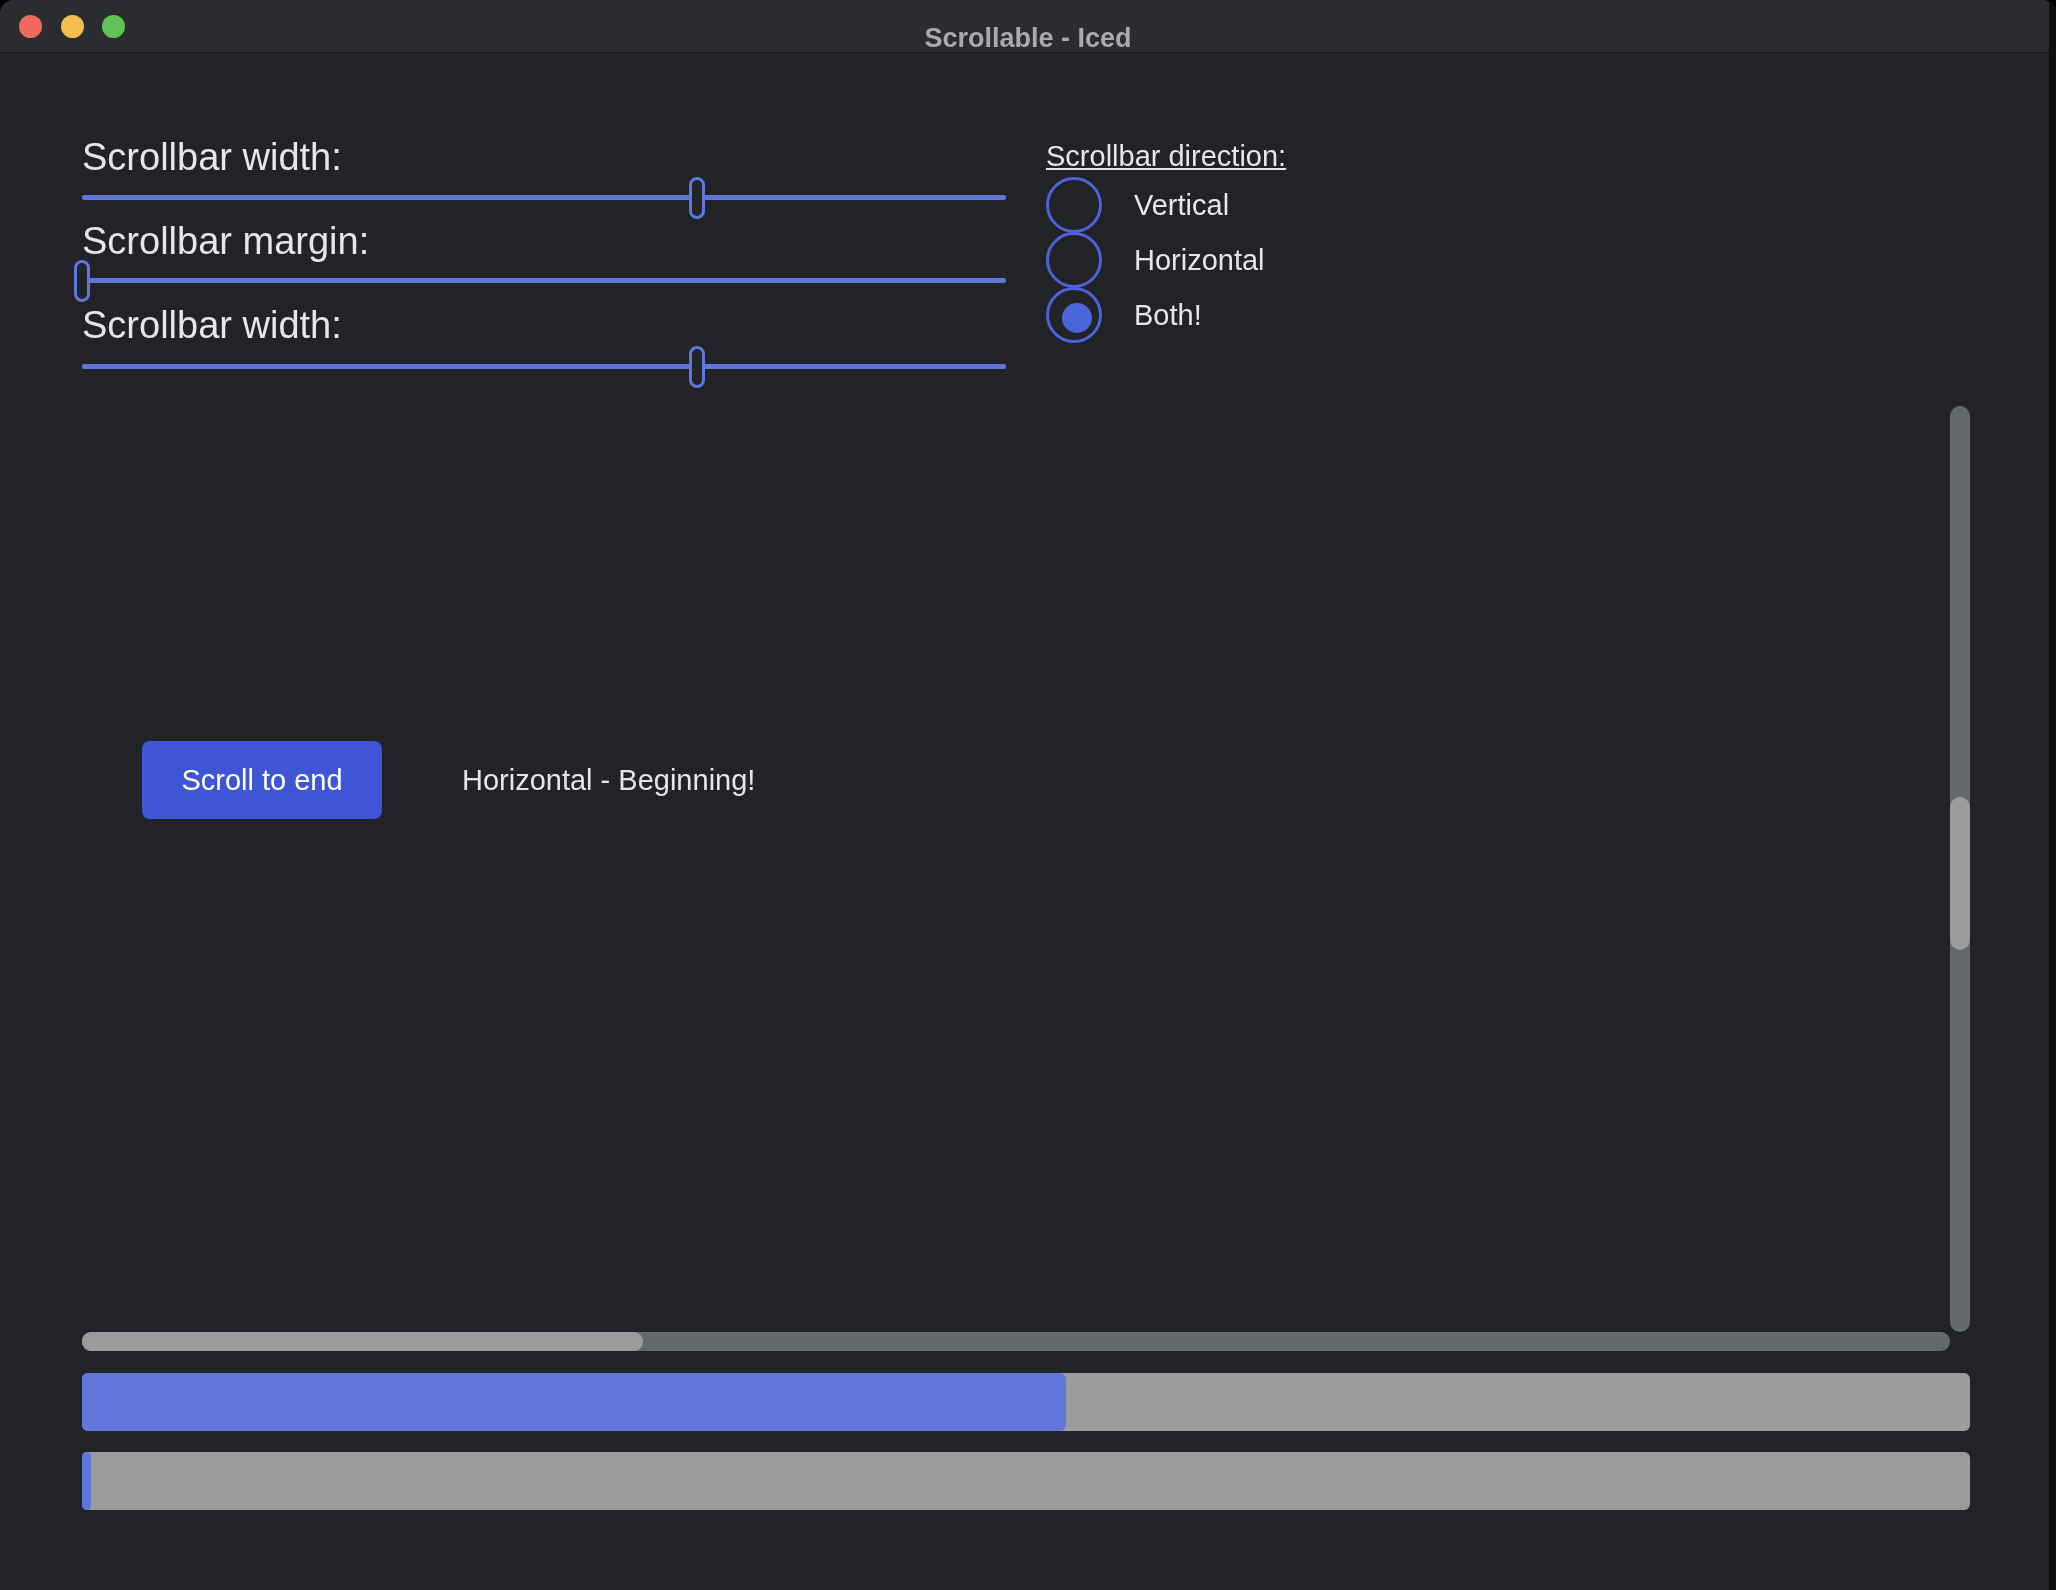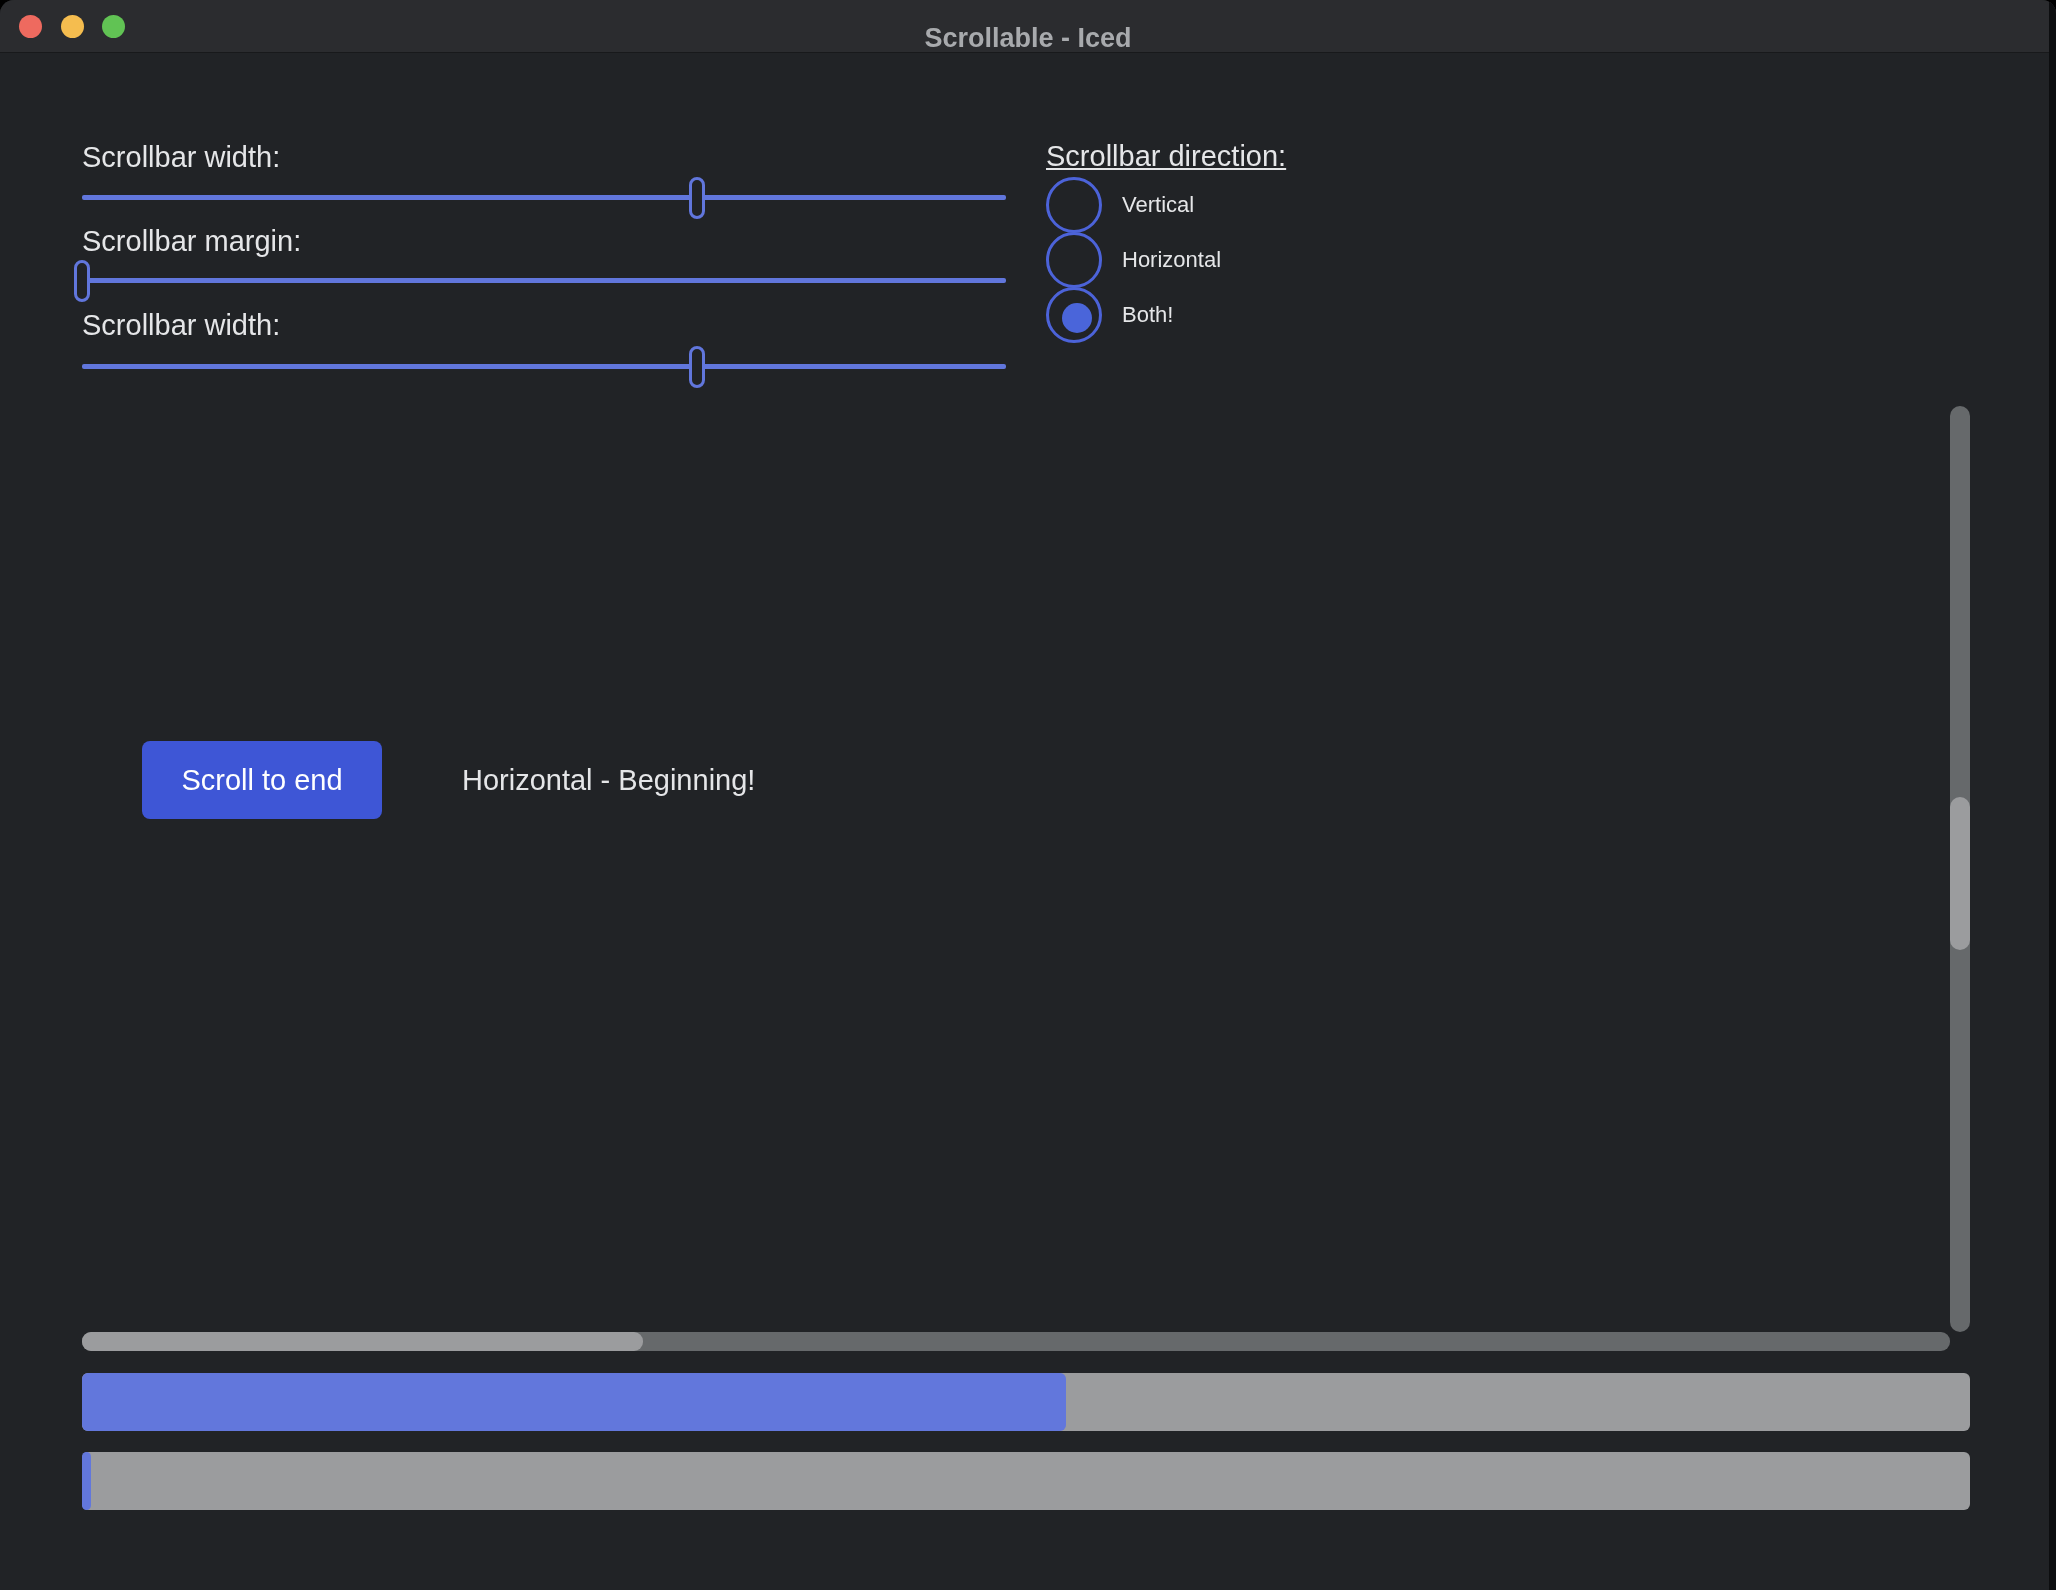--- a/index.html
+++ b/index.html
@@ -20,21 +20,21 @@
     line-height:52px;text-align:center;
     font-size:27px;font-weight:bold;color:var(--c-title_text,#a8aaad);
   }
   .tl{position:absolute;top:15px;width:23px;height:23px;border-radius:50%;}
   .tl.red{left:19px;background:var(--c-traffic_red,#ee6a5f);}
   .tl.yellow{left:61px;background:var(--c-traffic_yellow,#f5bd4f);}
   .tl.green{left:102px;background:var(--c-traffic_green,#61c354);}
 
   
   .fieldlabel{
-    position:absolute;left:82px;font-size:29px;line-height:34px;
+    position:absolute;left:82px;font-size:38px;line-height:34px;
     color:var(--c-text,#e5e6e8);
   }
   .slider{
     position:absolute;left:82px;width:924px;height:42px;
   }
   .slider .rail{
     position:absolute;left:0;right:0;top:50%;margin-top:-3px;height:5px;
     background:var(--c-accent_rail,#6176dc);border-radius:2px;
   }
   .slider .handle{
@@ -53,22 +53,22 @@
   .radio-row .circle{
     position:absolute;left:0;top:0;width:56px;height:56px;box-sizing:border-box;
     border:3px solid var(--c-accent_radio,#4c63d9);border-radius:50%;
   }
   .radio-row .dot{
     position:absolute;left:13px;top:13px;width:30px;height:30px;border-radius:50%;
     background:var(--c-accent_dot,#4a65da);
     opacity:var(--sel,0);
   }
   .radio-row .rlabel{
-    position:absolute;left:76px;top:0;height:56px;line-height:56px;
-    font-size:22px;color:var(--c-text,#e5e6e8);white-space:nowrap;
+    position:absolute;left:88px;top:0;height:56px;line-height:56px;
+    font-size:29px;color:var(--c-text,#e5e6e8);white-space:nowrap;
   }
   #radio-0{top:177px}
   #radio-1{top:232px}
   #radio-2{top:287px}
 
   
   .btn{
     position:absolute;left:142px;top:741px;width:240px;height:78px;
     background:var(--c-accent_button,#3e56d6);border:none;border-radius:8px;
     color:#ffffff;font-size:29px;font-family:inherit;cursor:pointer;

